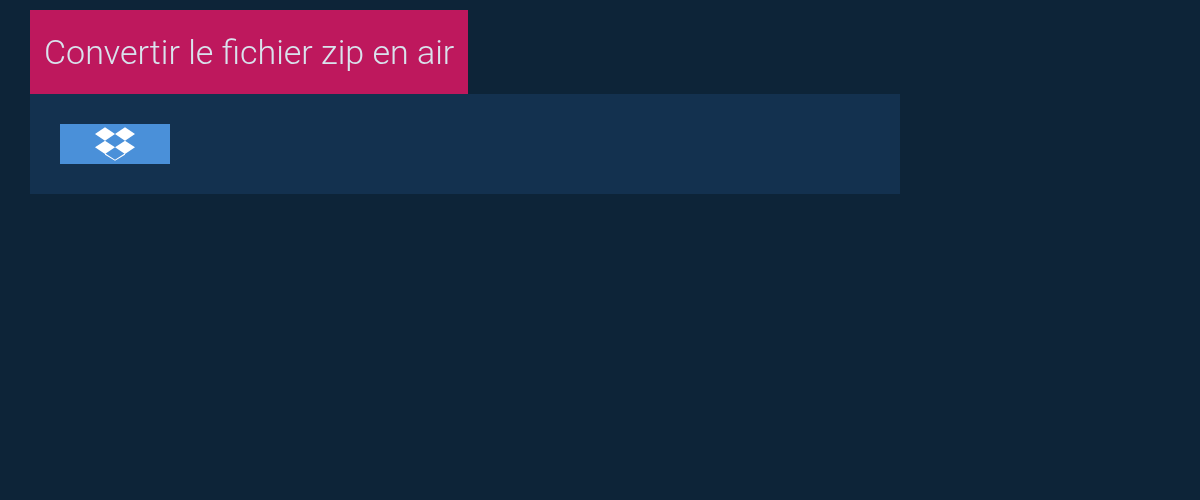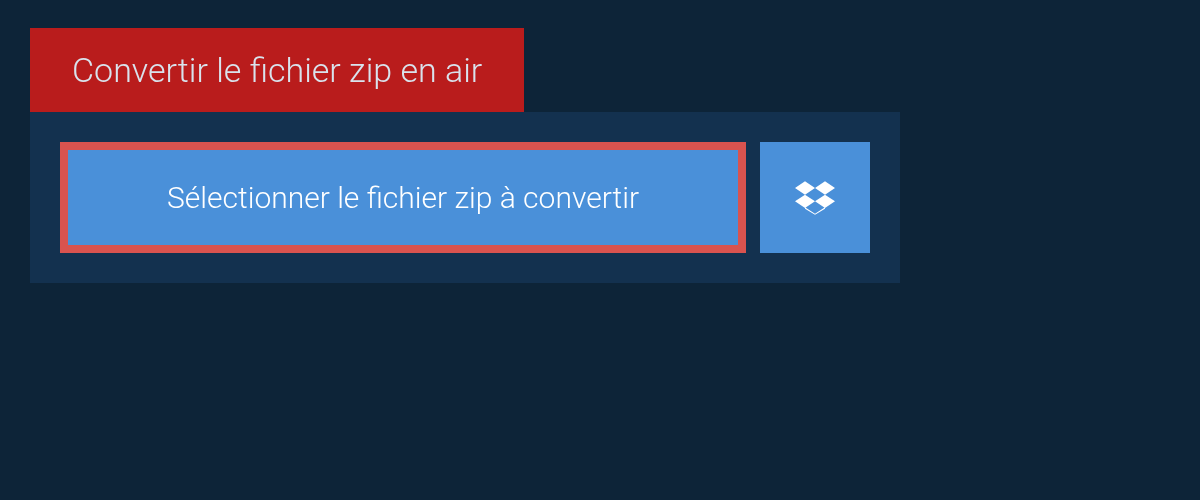--- a/index.html
+++ b/index.html
@@ -8,25 +8,25 @@
       box-sizing: border-box;
     }
     body {
       width: 1200px;
       height: 500px;
       background: #0d2438;
       font-family: -apple-system, BlinkMacSystemFont, "Segoe UI", Roboto, Helvetica, Arial, sans-serif;
       overflow: hidden;
     }
     .title-tab {
-      background: #b91c1c;
+      background: #be185d;
       display: inline-block;
-      padding: 22px 42px;
+      padding: 22px 14px;
       margin-left: 30px;
-      margin-top: 28px;
+      margin-top: 10px;
     }
     .title-text {
       color: #d9e3ed;
       font-size: 34px;
       font-weight: 300;
     }
     .panel {
       background: #13314f;
       margin: 0 30px;
       padding: 30px;
@@ -66,23 +66,20 @@
 </head>
 <body>
 
 
 
 <div class="title-tab">
   <span class="title-text">Convertir le fichier zip en air</span>
 </div>
 
 <div class="panel">
-  <div class="select-file-button">
-    <span>Sélectionner le fichier zip à convertir</span>
-  </div>
   <div class="dropbox-button">
     <svg class="dropbox-icon" viewBox="0 0 24 24">
       <path d="M6 2L0 6l6 4-6 4 6 4 6-4 6 4 6-4-6-4 6-4-6-4-6 4-6-4zm6 4l6 4-6 4-6-4 6-4zm-6 12.5l6 3.5 6-3.5v-1l-6 4-6-4v1z"></path>
     </svg>
   </div>
 </div>
 
 
 
 

